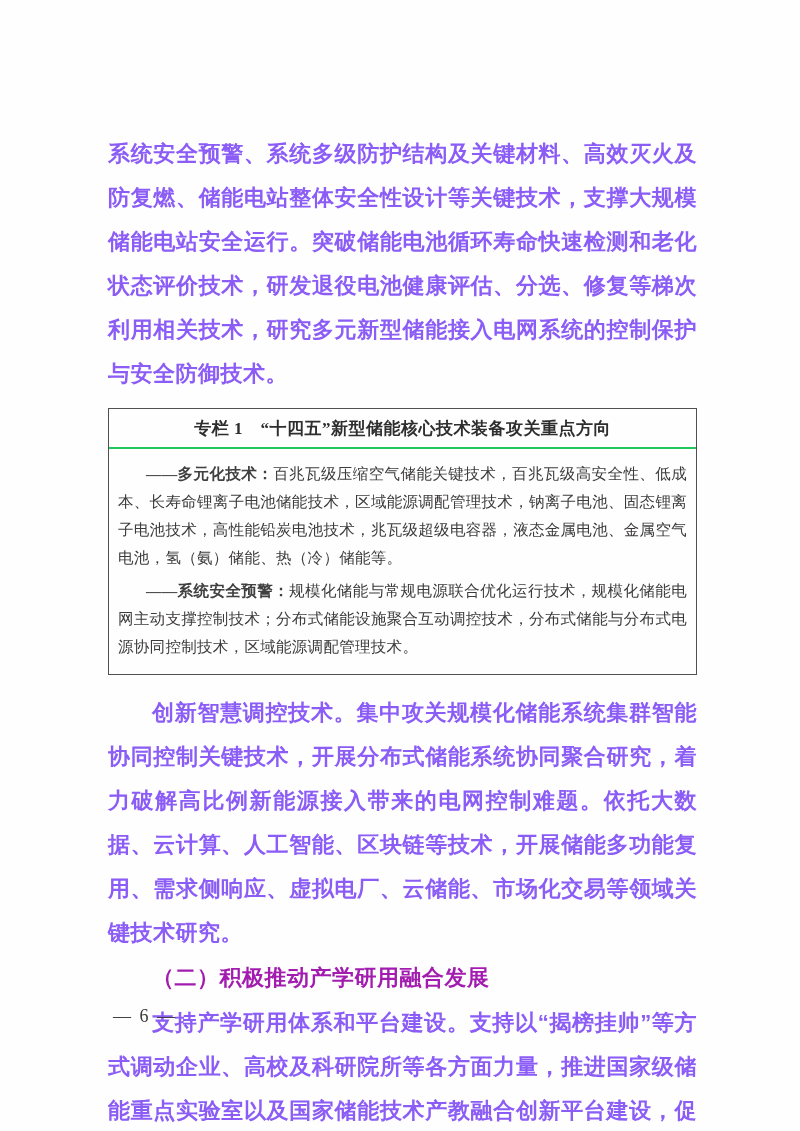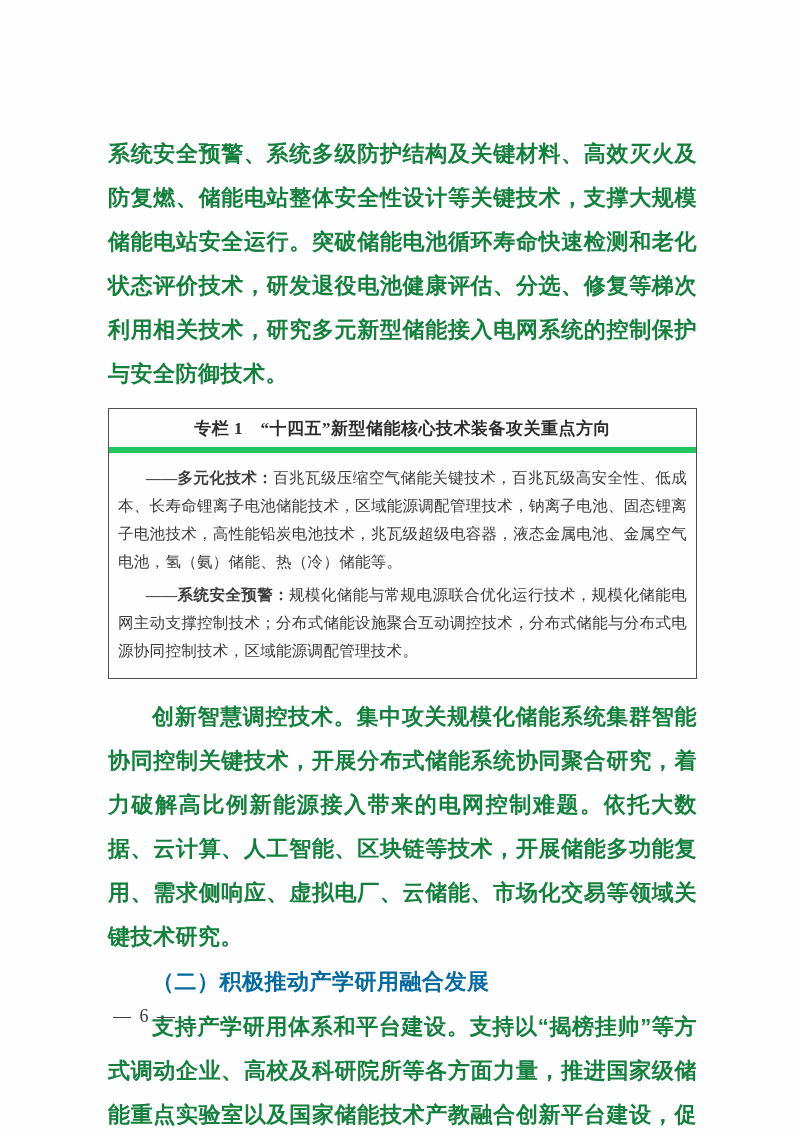--- a/index.html
+++ b/index.html
@@ -20,38 +20,38 @@
     left: 108px;
     top: 0;
     width: 589px;
   }
   
   .body-para {
     margin: 0;
     font-size: 22px;
     line-height: 44px;
     font-weight: 600;
-    color: #15803d;
+    color: #8b5cf6;
     text-align: justify;
     letter-spacing: 0.5px;
   }
   .indent {
     text-indent: 2em;
   }
   .para-1 {
     padding-top: 132px;
   }
   
   .column-box {
     margin-top: 12px;
     border: 1px solid #4f4f4f;
     background: #fefefe;
   }
   .column-box-header {
-    border-bottom: 6px solid #22c55e;
+    border-bottom: 2px solid #22c55e;
     text-align: center;
     padding: 8px 6px 7px 6px;
   }
   .column-box-title {
     font-family: "Liberation Serif", serif;
     font-size: 17px;
     font-weight: 700;
     color: #2e2e2e;
     letter-spacing: 0.5px;
   }
@@ -73,21 +73,21 @@
     color: #404040;
   }
   .para-2 {
     margin-top: 16px;
   }
   .subheading {
     margin-top: 0;
     font-size: 22px;
     line-height: 46px;
     font-weight: 600;
-    color: #0369a1;
+    color: #a21caf;
     text-indent: 2em;
   }
   .para-3 {
     margin-top: 0;
   }
   .page-number {
     position: absolute;
     left: 113px;
     top: 1006px;
     font-family: "Liberation Serif", serif;

